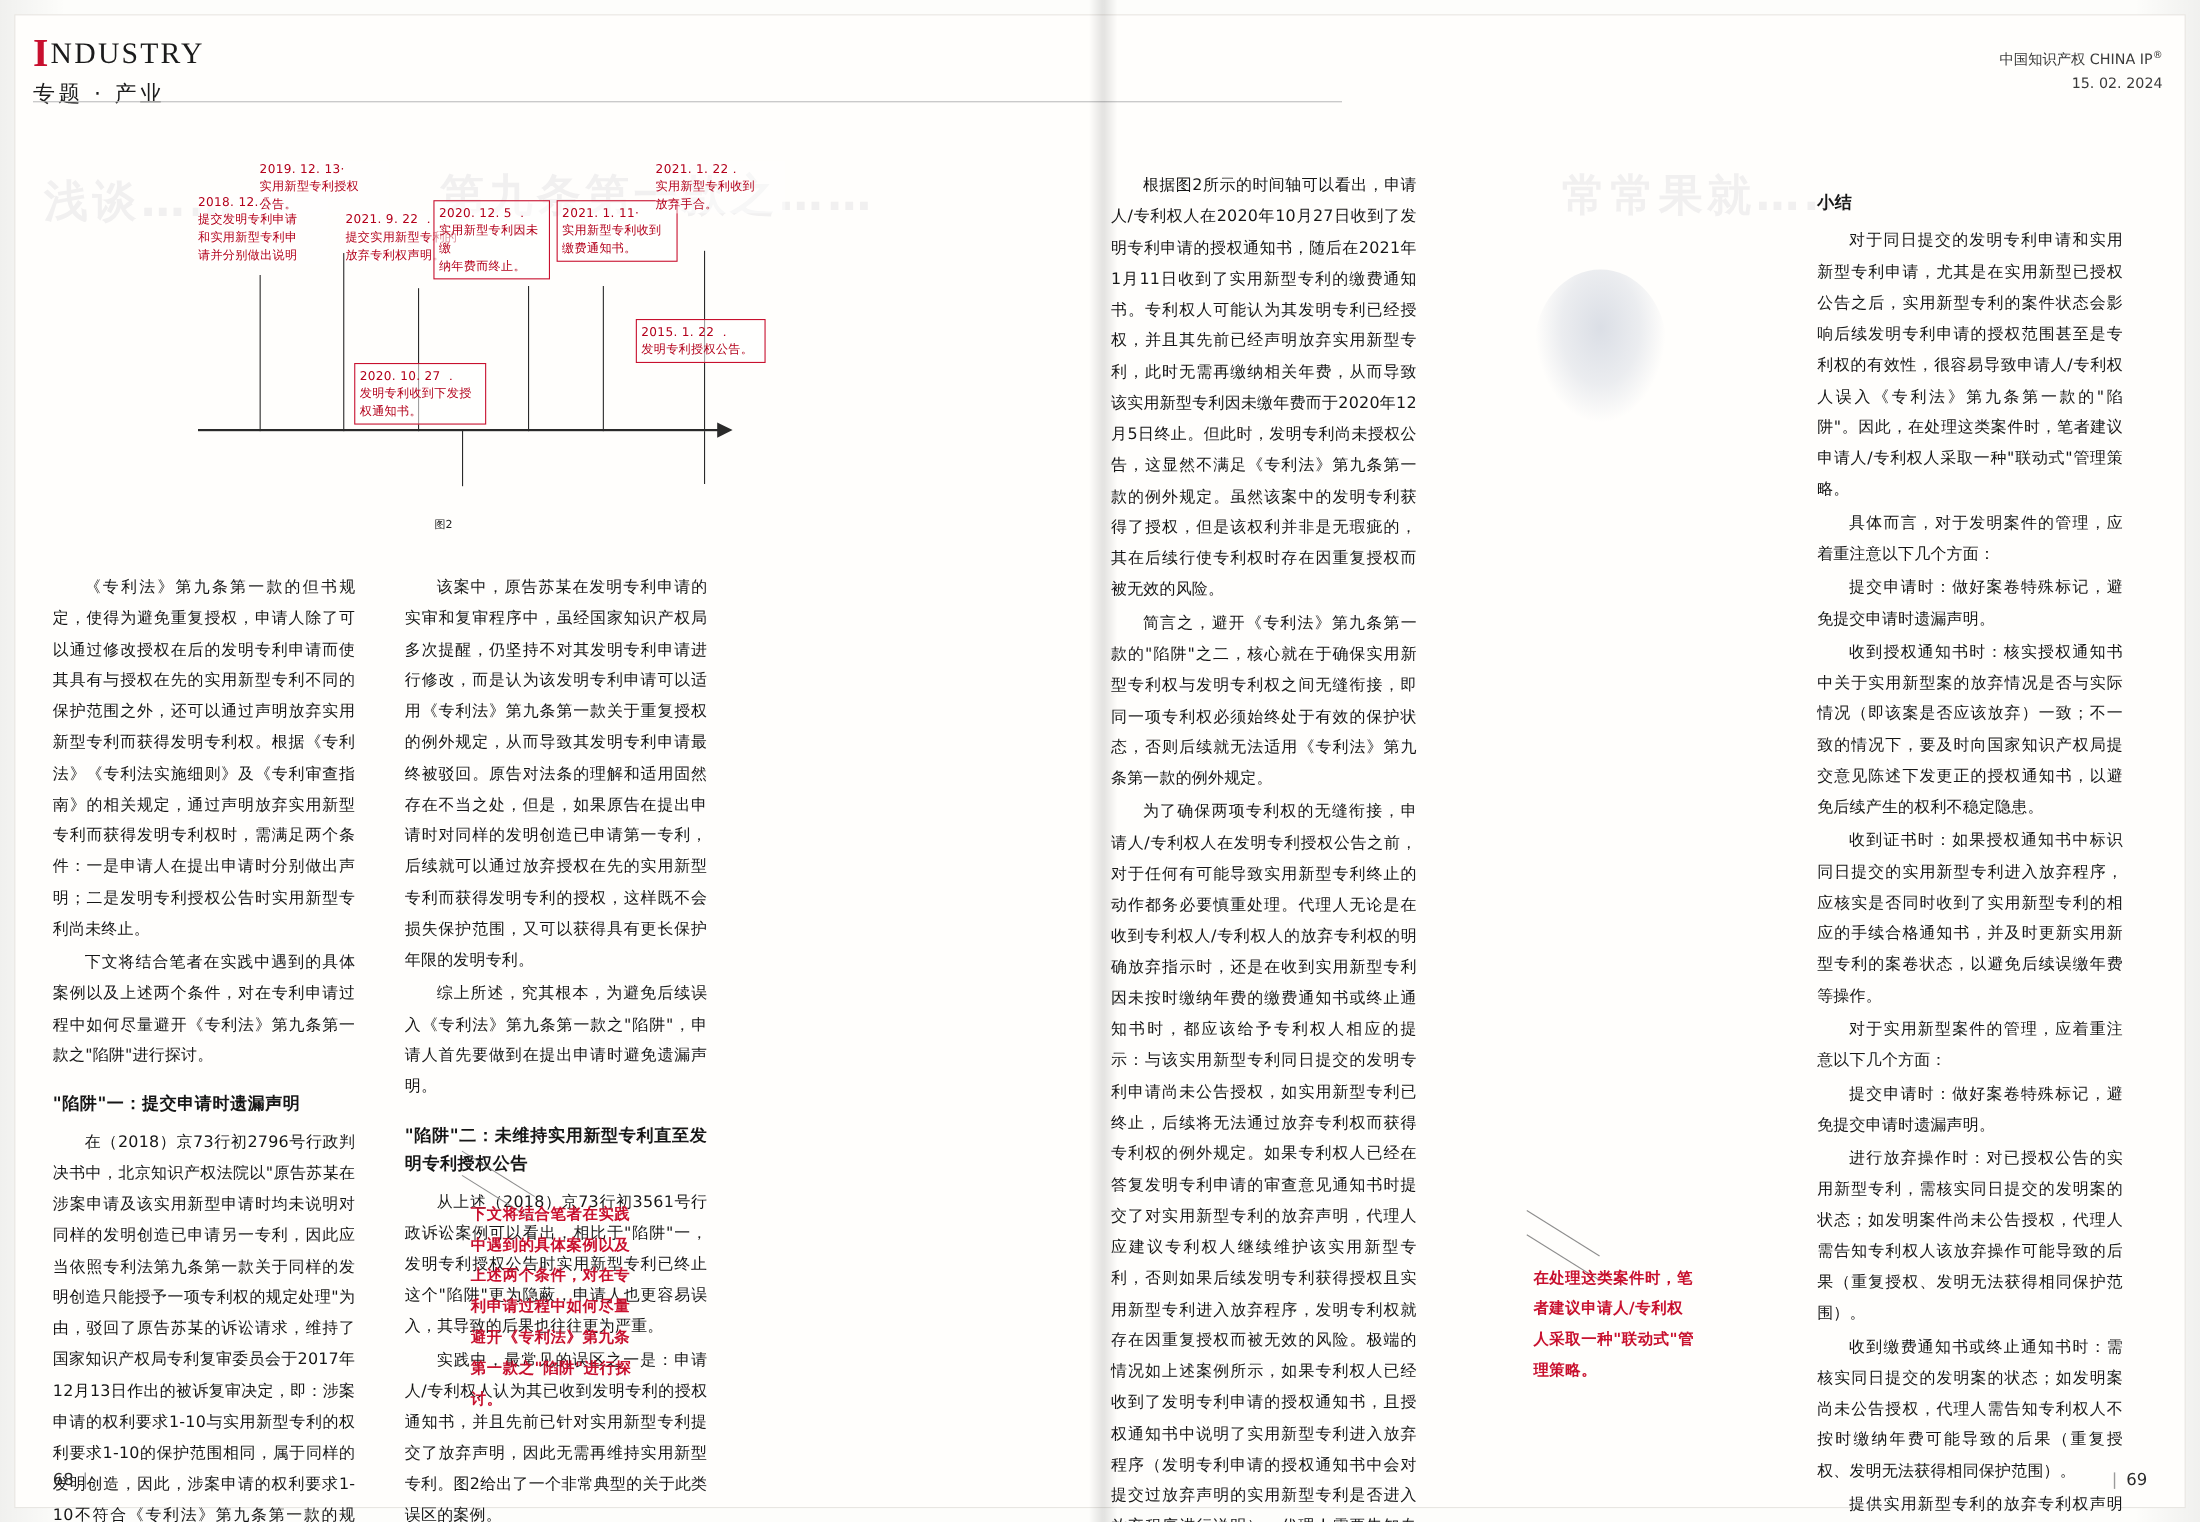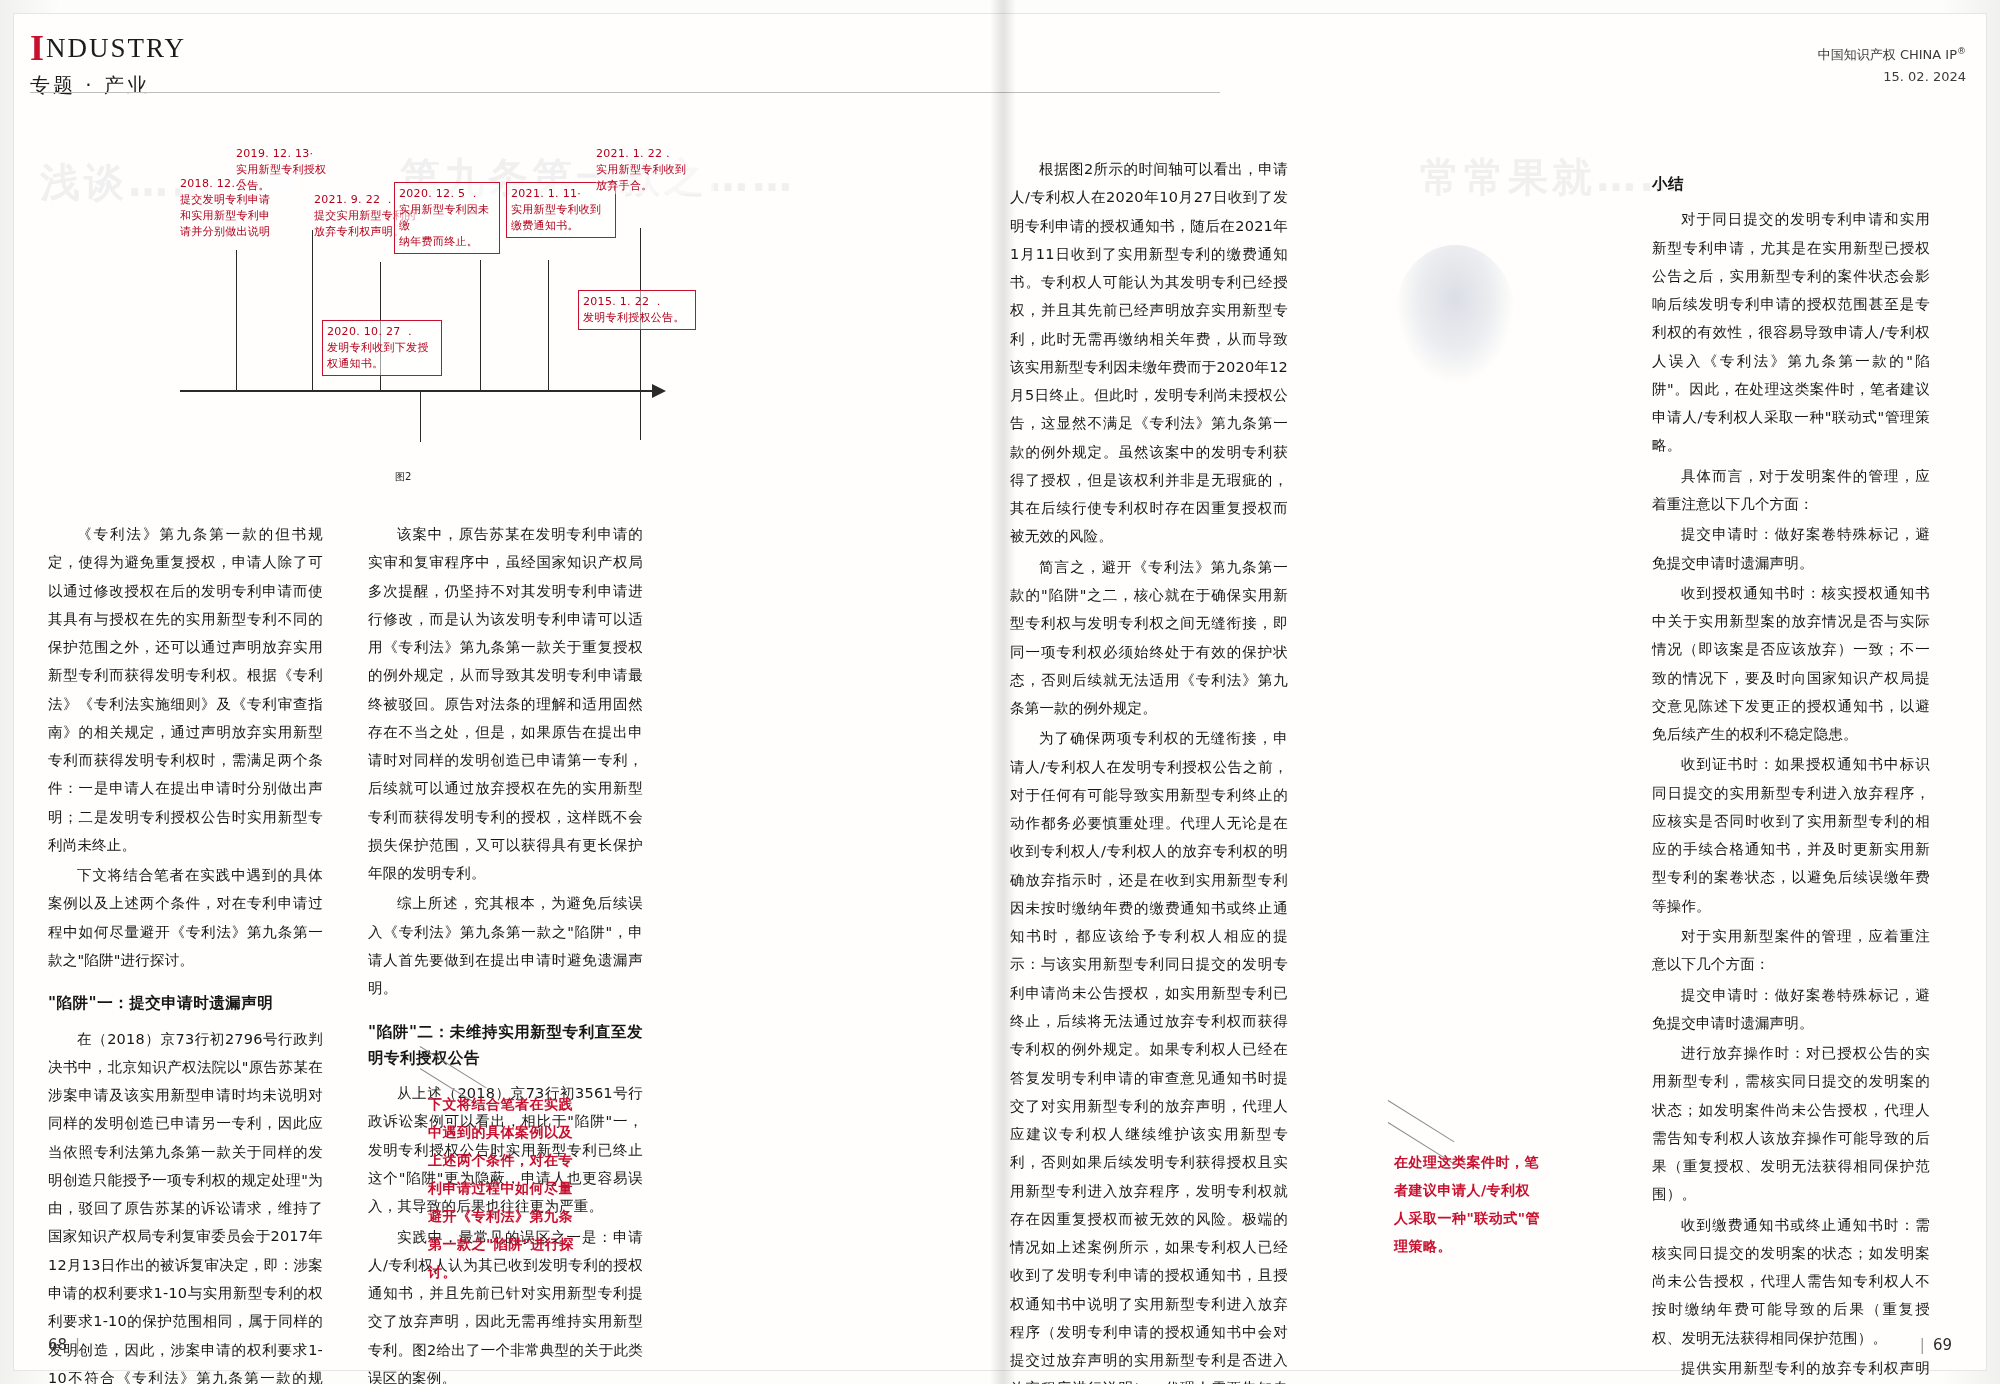--- a/index.html
+++ b/index.html
@@ -198,21 +198,21 @@
 放弃专利权声明。</div>
     <div class="box" style="left:354px;top:42px;width:96px;white-space:pre-line;">2020. 12. 5 ．
 实用新型专利因未缴
 纳年费而终止。</div>
     <div class="box" style="left:466px;top:42px;width:100px;white-space:pre-line;">2021. 1. 11·
 实用新型专利收到
 缴费通知书。</div>
     <div class="lbl" style="left:556px;top:6px;width:118px;white-space:pre-line;">2021. 1. 22．
 实用新型专利收到
 放弃手合。</div>
-    <div class="box" style="left:282px;top:180px;width:110px;white-space:pre-line;">2020. 10. 27 ．
+    <div class="box" style="left:282px;top:190px;width:110px;white-space:pre-line;">2020. 10. 27 ．
 发明专利收到下发授
 权通知书。</div>
     <div class="box" style="left:538px;top:150px;width:108px;white-space:pre-line;">2015. 1. 22 ．
 发明专利授权公告。</div>
 
     <div class="figcap">图2</div>
   </div>
 
   <div class="col c1">
     <p>《专利法》第九条第一款的但书规定，使得为避免重复授权，申请人除了可以通过修改授权在后的发明专利申请而使其具有与授权在先的实用新型专利不同的保护范围之外，还可以通过声明放弃实用新型专利而获得发明专利权。根据《专利法》《专利法实施细则》及《专利审查指南》的相关规定，通过声明放弃实用新型专利而获得发明专利权时，需满足两个条件：一是申请人在提出申请时分别做出声明；二是发明专利授权公告时实用新型专利尚未终止。</p>

